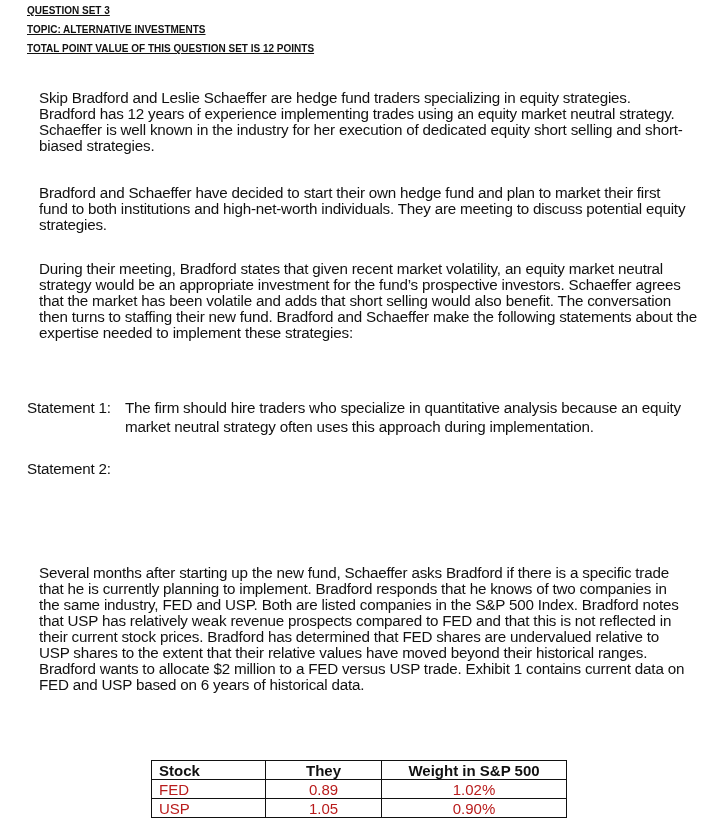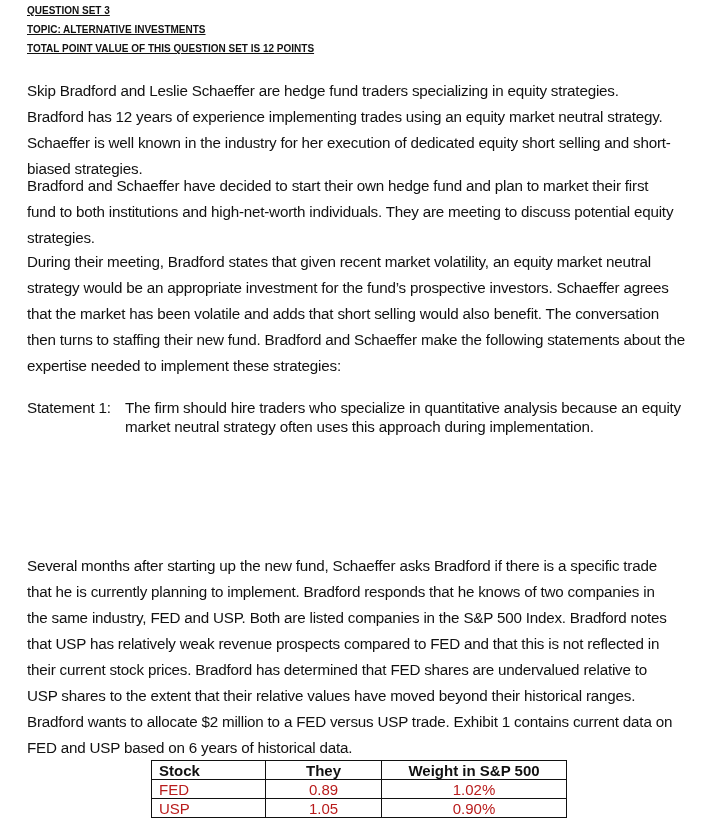--- a/index.html
+++ b/index.html
@@ -24,23 +24,23 @@
   .header {
     margin-top: 1px;
     font-weight: bold;
     font-size: 10px;
     line-height: 19px;
     text-decoration: underline;
   }
   .header div { white-space: nowrap; }
   .para {
     font-size: 15.2px;
-    line-height: 26px;
+    line-height: 16px;
     letter-spacing: -0.2px;
-    margin: 0;
+    margin: 12px;
   }
   .para.p1 { position: absolute; top: 78px; width: 650px; }
   .para.p2 { position: absolute; top: 173px; width: 650px; }
   .para.p3 { position: absolute; top: 249px; width: 660px; }
   .para.p4 { position: absolute; top: 553px; width: 650px; }
 
   .statement {
     position: absolute;
     left: 0;
     width: 670px;
@@ -105,20 +105,21 @@
   <p class="para p1">Skip Bradford and Leslie Schaeffer are hedge fund traders specializing in equity strategies. Bradford has 12 years of experience implementing trades using an equity market neutral strategy. Schaeffer is well known in the industry for her execution of dedicated equity short selling and short-biased strategies.</p>
   <p class="para p2">Bradford and Schaeffer have decided to start their own hedge fund and plan to market their first fund to both institutions and high-net-worth individuals. They are meeting to discuss potential equity strategies.</p>
   <p class="para p3">During their meeting, Bradford states that given recent market volatility, an equity market neutral strategy would be an appropriate investment for the fund’s prospective investors. Schaeffer agrees that the market has been volatile and adds that short selling would also benefit. The conversation then turns to staffing their new fund. Bradford and Schaeffer make the following statements about the expertise needed to implement these strategies:</p>
 
   <div class="statement s1">
     <span class="lbl">Statement 1:</span>
     <span class="txt">The firm should hire traders who specialize in quantitative analysis because an equity market neutral strategy often uses this approach during implementation.</span>
   </div>
 
   <div class="statement s2">
+    <span class="lbl">Statement 2:</span>
   </div>
 
   <p class="para p4">Several months after starting up the new fund, Schaeffer asks Bradford if there is a specific trade that he is currently planning to implement. Bradford responds that he knows of two companies in the same industry, FED and USP. Both are listed companies in the S&amp;P 500 Index. Bradford notes that USP has relatively weak revenue prospects compared to FED and that this is not reflected in their current stock prices. Bradford has determined that FED shares are undervalued relative to USP shares to the extent that their relative values have moved beyond their historical ranges. Bradford wants to allocate $2 million to a FED versus USP trade. Exhibit 1 contains current data on FED and USP based on 6 years of historical data.</p>
 
 
   <table class="exhibit">
     <thead>
       <tr>
         <th class="c-stock">Stock</th>
         <th class="c-beta">They</th>

